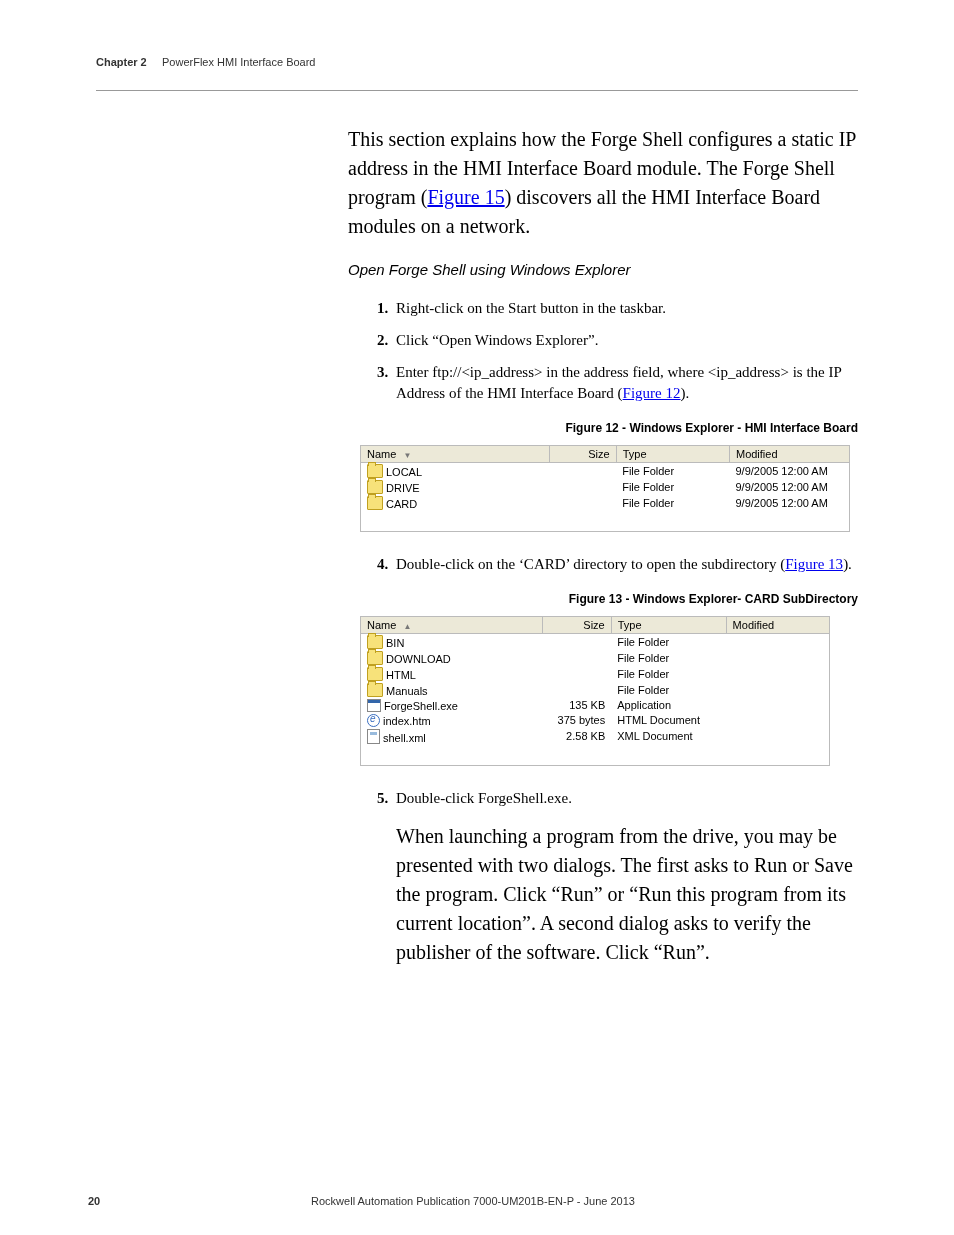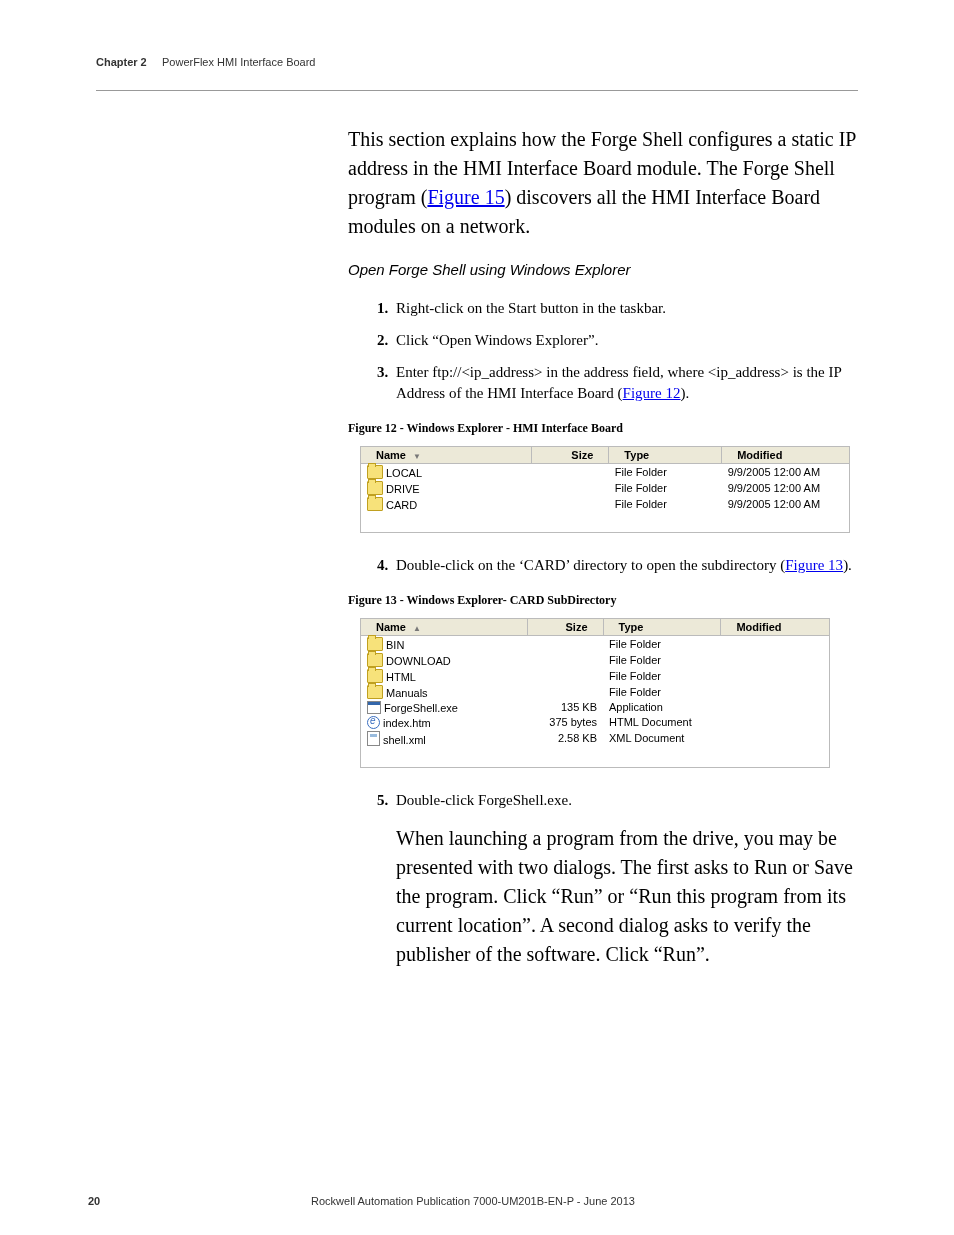--- a/index.html
+++ b/index.html
@@ -57,45 +57,46 @@
     margin: 0 0 16px 0;
   }
   ol.steps li {
     margin-bottom: 10px;
     padding-left: 4px;
   }
   ol.steps li::marker {
     font-weight: bold;
   }
   .fig-caption {
-    font-family: Liberation Serif, serif;
+    font-family: Liberation Sans, sans-serif;
     font-weight: bold;
     font-size: 12px;
     margin: 8px 0 10px 0;
+    text-align: right;
   }
   .link {
     color: #0000EE;
     text-decoration: underline;
   }
   
   .explorer {
     width: 490px;
     border: 1px solid #bbb;
     border-collapse: collapse;
     font-family: Tahoma, Arial, sans-serif;
     font-size: 11px;
     margin: 0 0 22px 12px;
     background: #fff;
   }
   .explorer th {
     background: #ece9d8;
     border: 1px solid #bbb;
-    font-weight: bold;
+    font-weight: normal;
     text-align: left;
-    padding: 2px 15px;
+    padding: 2px 6px;
     color: #000;
   }
   .explorer td {
     padding: 1px 6px;
     border: none;
     white-space: nowrap;
     vertical-align: middle;
   }
   .col-name { width: 200px; }
   .col-size { width: 60px; text-align: right; }

